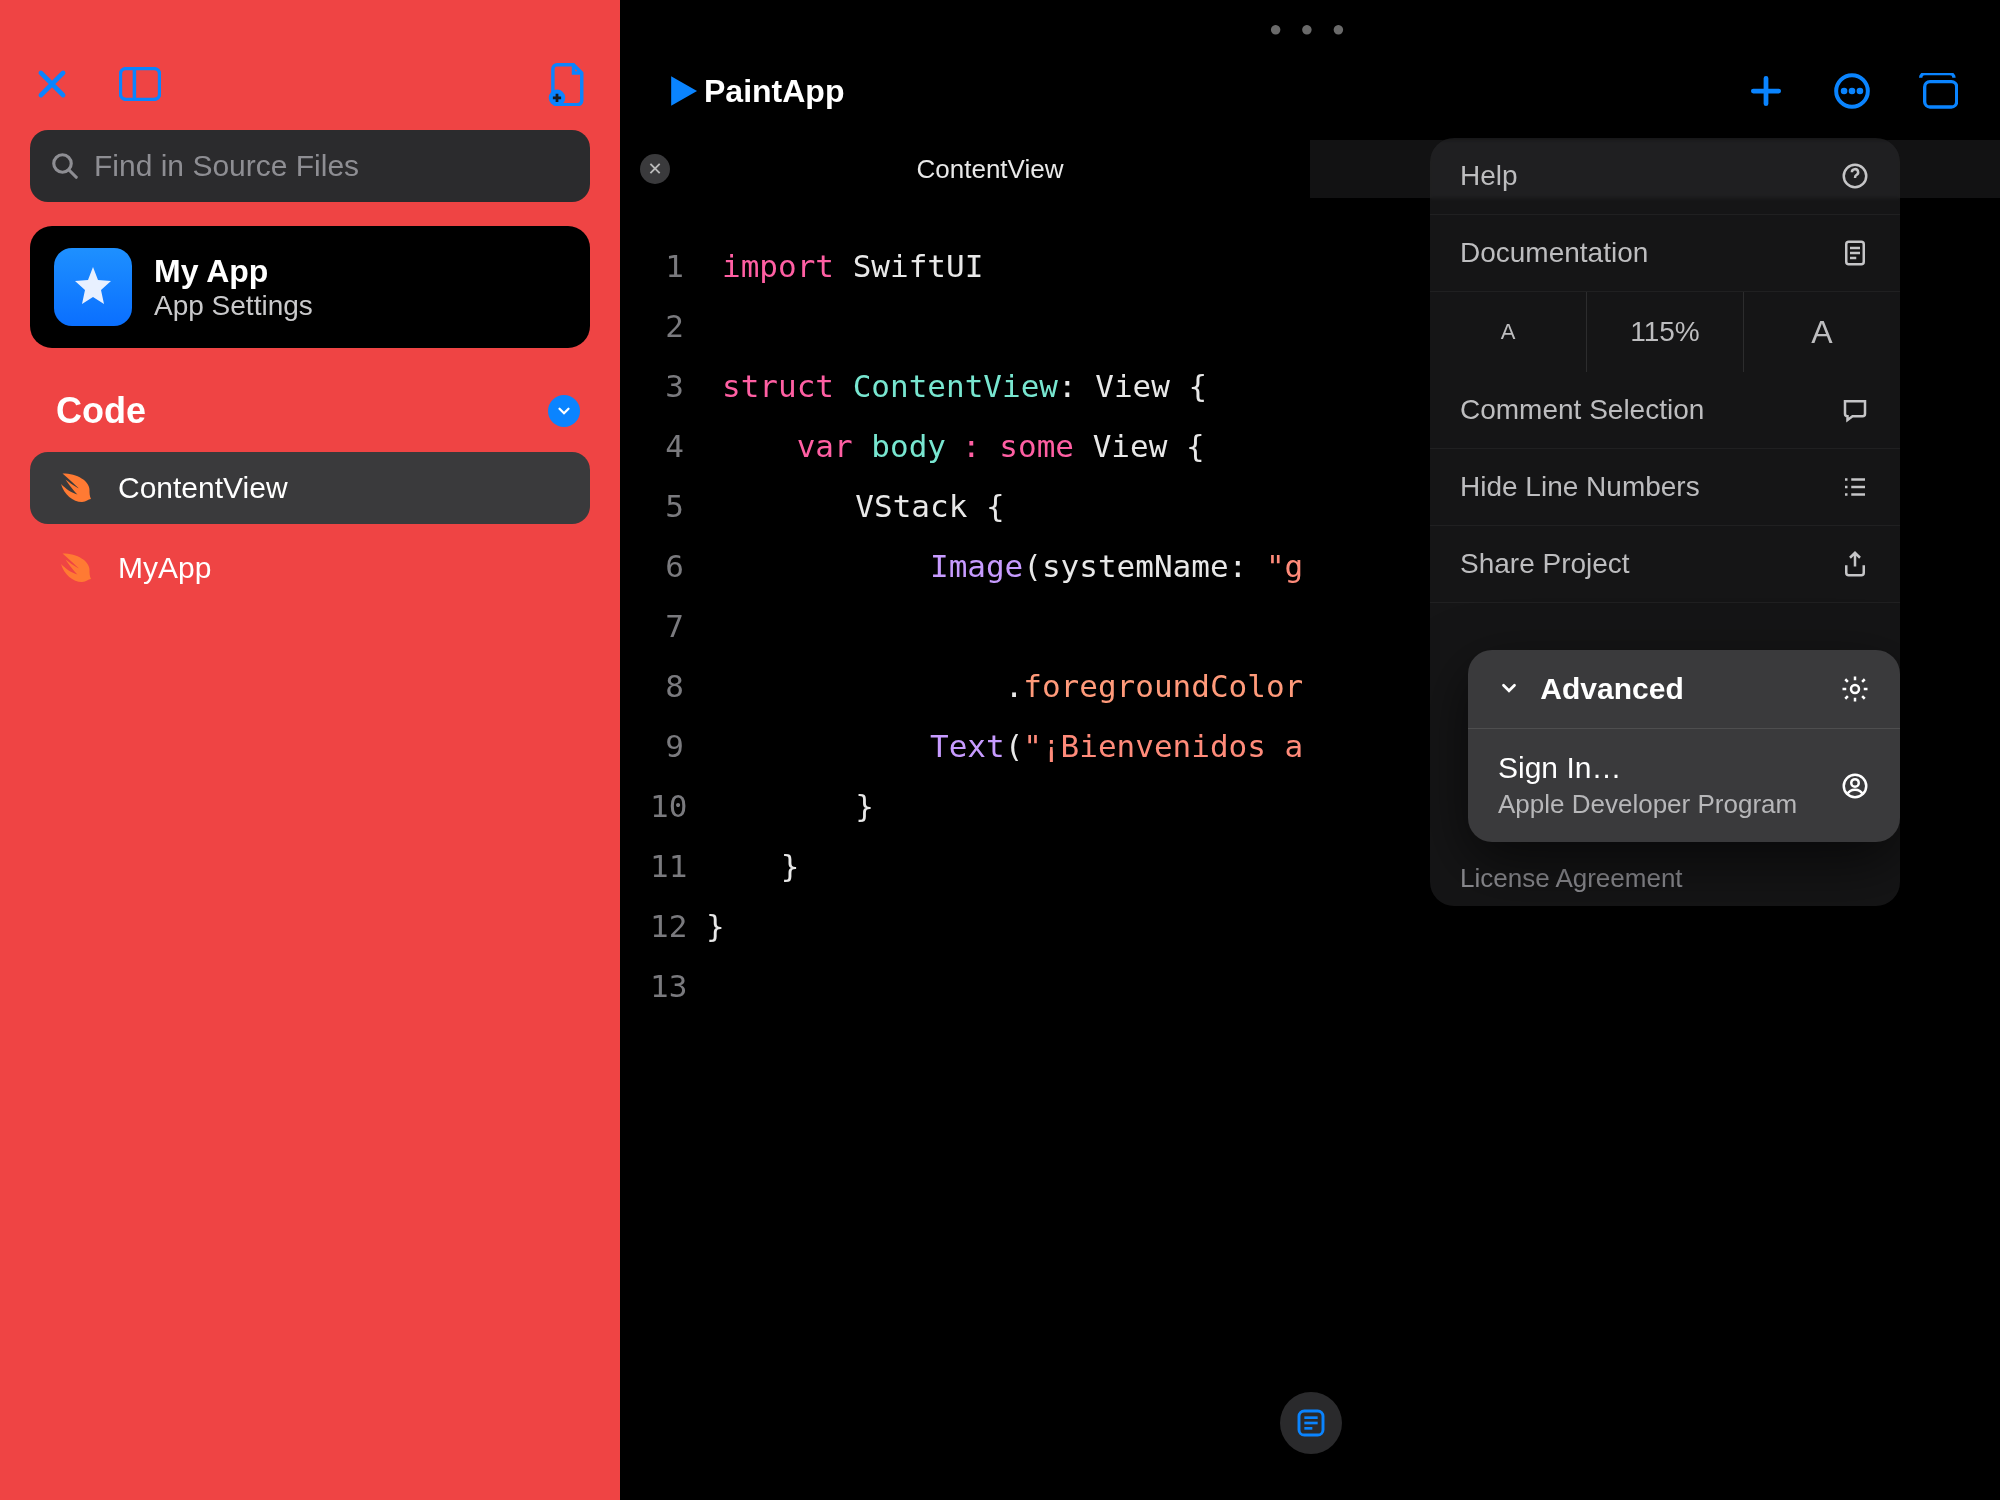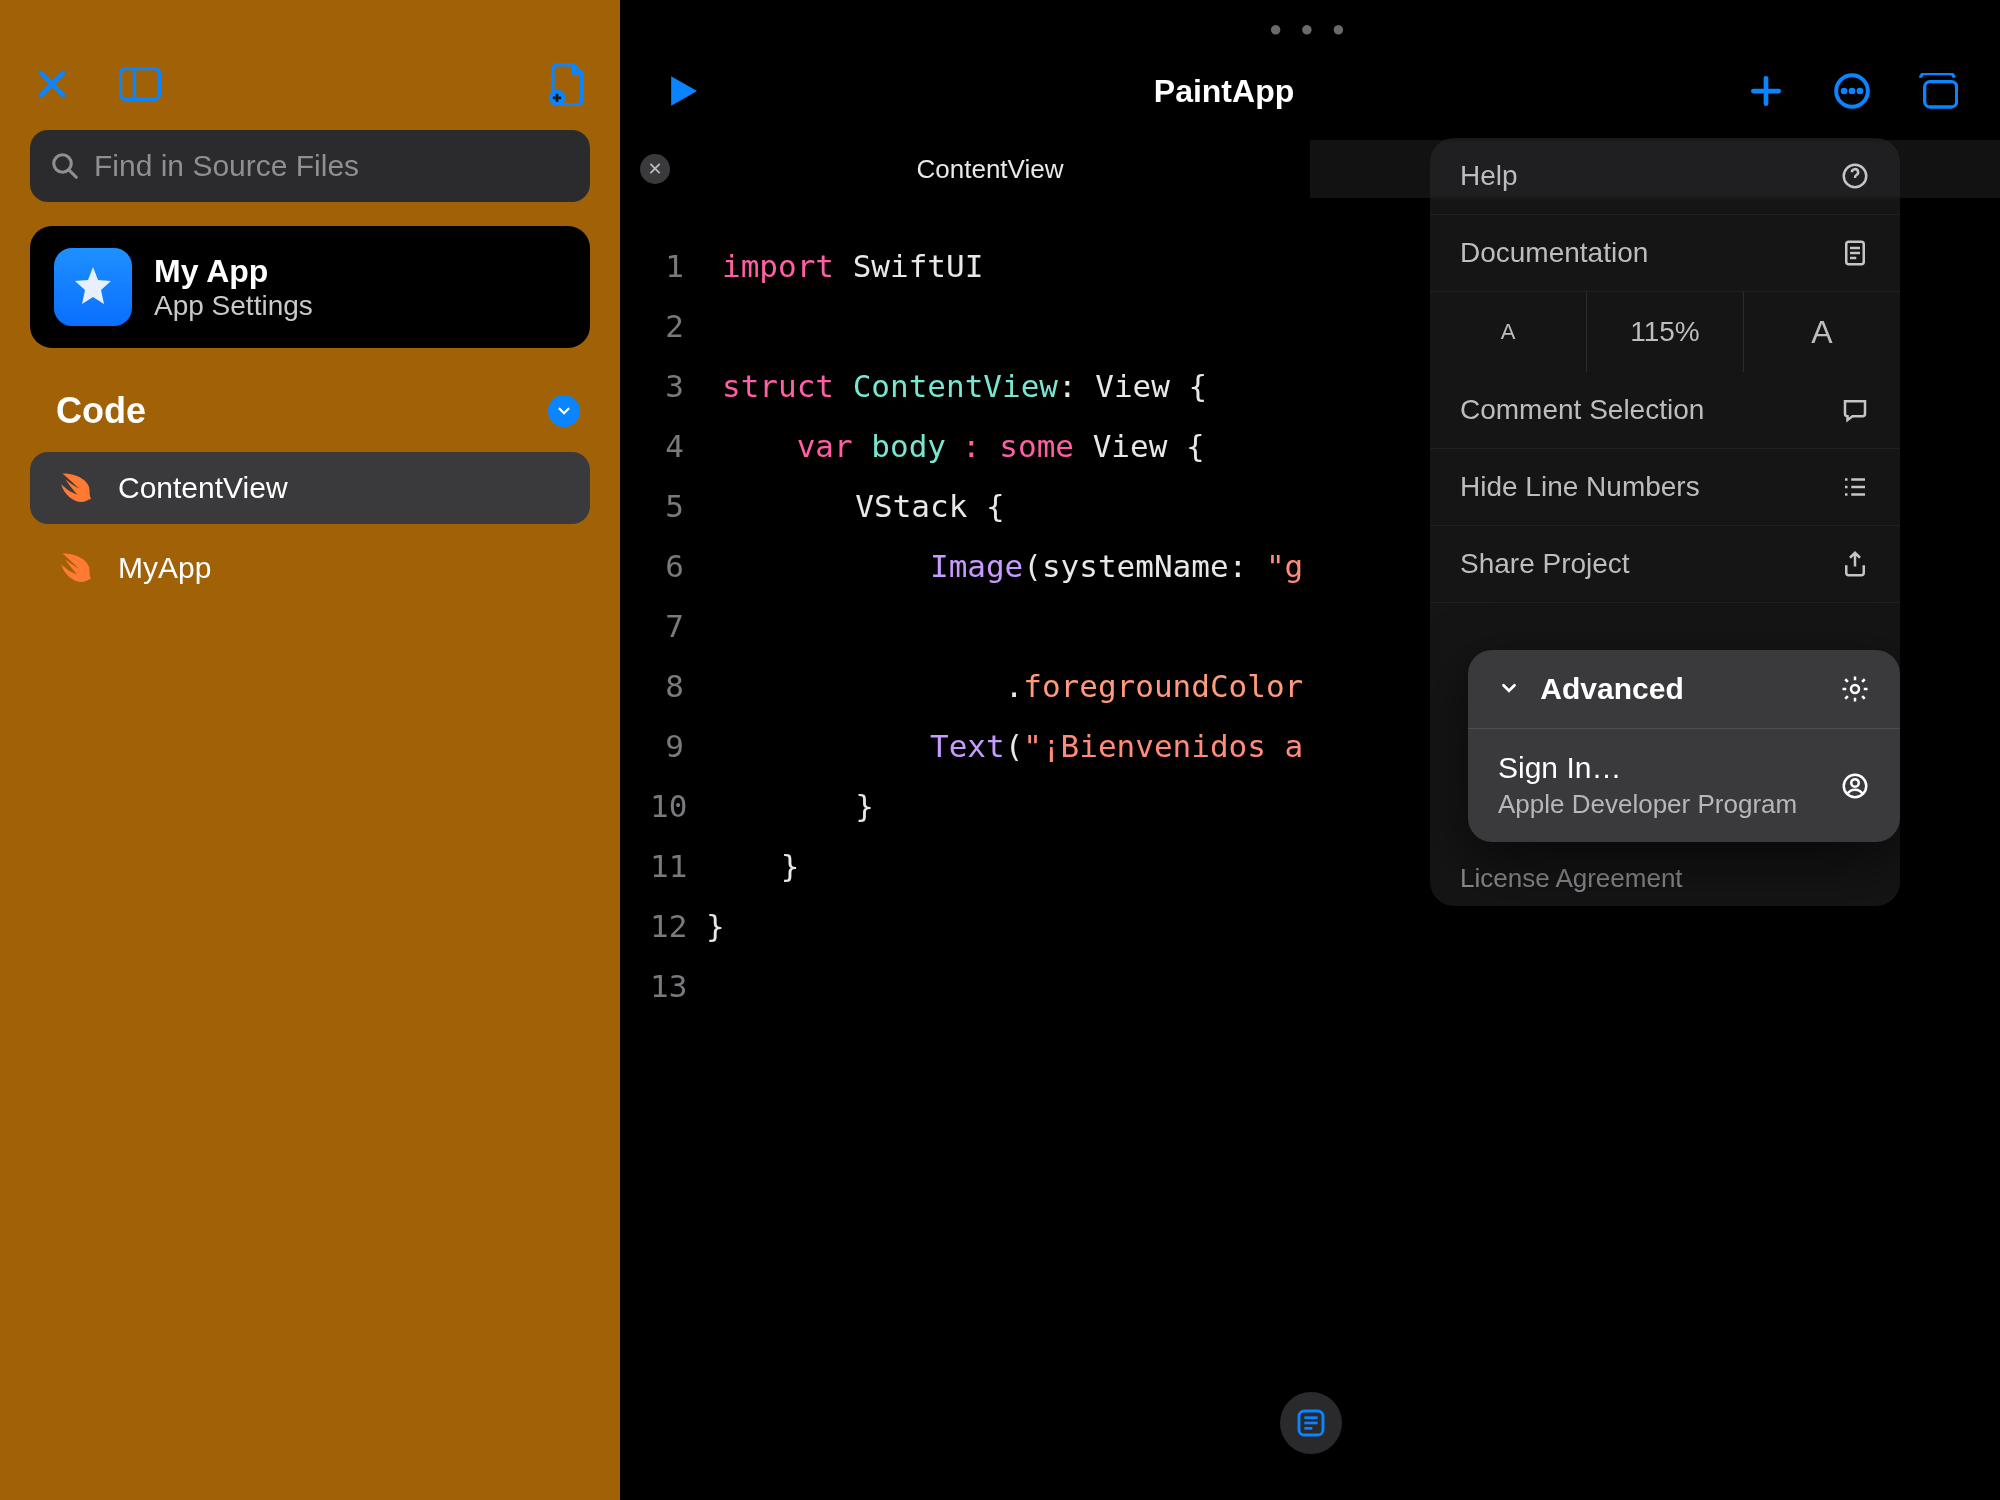--- a/index.html
+++ b/index.html
@@ -37,21 +37,21 @@
   .battery::after {
     content:""; position:absolute; right:-6px; top:4px; width:4px; height:8px;
     background:#fff; border-radius:0 2px 2px 0;
   }
   .battery-fill { position:absolute; left:1px; top:1px; bottom:1px; width:80%; background:#fff; border-radius:2px;}
   
   .sidebar {
     position: absolute;
     left: 0; top: 0; bottom: 0;
     width: 620px;
-    background: #a16207;
+    background: #ef4444;
     padding-top: 42px;
   }
   .sidebar-toolbar {
     display:flex;
     align-items:center;
     justify-content:space-between;
     padding: 20px 30px 24px 30px;
   }
   .sb-left { display:flex; gap:44px; align-items:center; }
   .icon-btn { width:44px; height:44px; display:flex; align-items:center; justify-content:center; color:#0a84ff; }
@@ -108,21 +108,21 @@
     left:620px; right:0; top:0; bottom:0;
     background:#000;
   }
   .editor-topbar {
     height:140px;
     display:flex; align-items:center;
     padding-top:42px;
   }
   .drag-dots { position:absolute; top:16px; left:50%; transform:translateX(-50%); color:#6a6a6a; letter-spacing:6px; font-size:22px;}
   .run-btn { margin-left:40px; color:#0a84ff; }
-  .doc-title { flex:1; text-align:center; font-size:32px; font-weight:700; }
+  .doc-title { flex:1; text-align:left; font-size:32px; font-weight:700; }
   .right-tools { display:flex; gap:42px; padding-right:40px; color:#0a84ff; }
   .tab-bar {
     display:flex; align-items:center;
     height:58px;
     padding-left:20px;
   }
   .close-circle {
     width:30px; height:30px; border-radius:50%; background:#3a3a3c;
     display:flex; align-items:center; justify-content:center;
     color:#bbb; font-size:18px;

